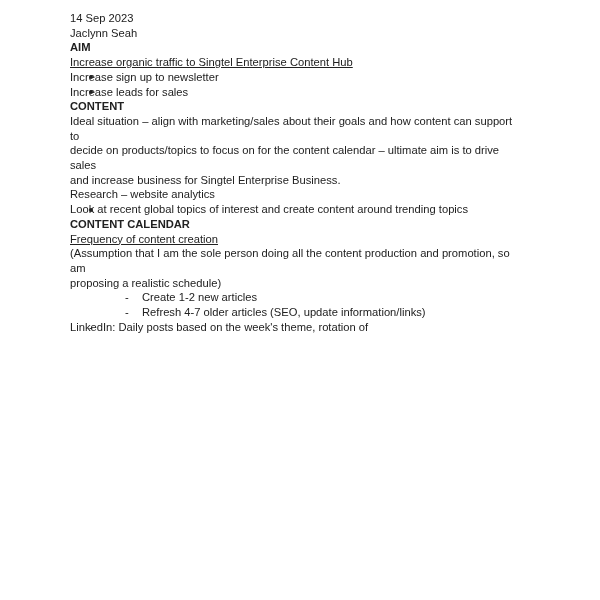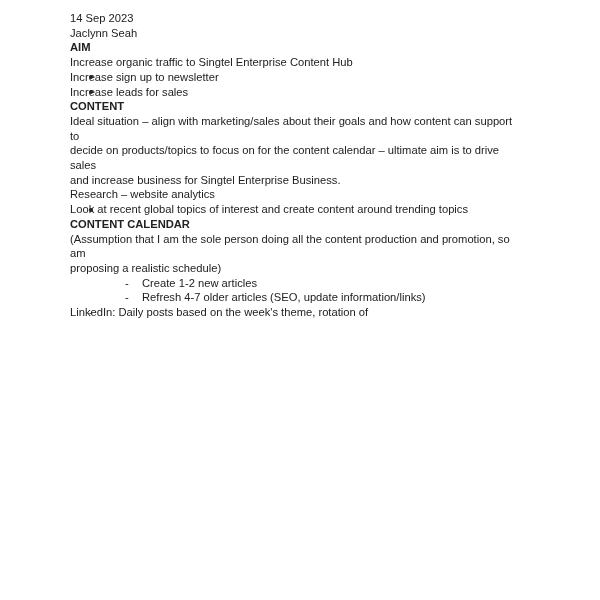--- a/index.html
+++ b/index.html
@@ -43,21 +43,21 @@
   }
   
   li.dash::before {
     content: "-";
     position: absolute;
     left: 19px; top: 0;
   }
   li.lvl2.dash::before { left: 55px; }
   
   .mt-aim      { margin-top: 25.6px; }
-  .mt-aimintro { margin-top: 12.3px; }
+  .mt-aimintro { margin-top: 12.3px; text-decoration: underline; }
   .mt-strategy { margin-top: 26.9px; }
   .mt-ideal    { margin-top: 13.3px; }
   .mt-research { margin-top: 15.9px; }
   .mt-cc       { margin-top: 25.4px; }
   .mt-themed   { margin-top: 11.3px; }
   .mt-freq     { margin-top: 12.4px; }
 </style>
 </head>
 <body>
 
@@ -79,20 +79,21 @@
 decide on products/topics to focus on for the content calendar – ultimate aim is to drive sales
 and increase business for Singtel Enterprise Business.</p>
     <p class="mt-research">Research – website analytics</p>
     <ul>
       <li class="disc"><span class="wrap">Look at recent global topics of interest and create content around trending topics</span></li>
     </ul>
 
     <h2 class="heading mt-cc">CONTENT CALENDAR</h2>
 
 
+    <div class="subheading mt-freq">Frequency of content creation</div>
     <div class="wrap">(Assumption that I am the sole person doing all the content production and promotion, so am
 proposing a realistic schedule)</div>
     <ul>
       <li class="dash lvl2"><span>Create 1-2 new articles</span></li>
       <li class="dash lvl2"><span class="wrap">Refresh 4-7 older articles (SEO, update information/links)</span></li>
       <li class="dash"><span class="wrap">LinkedIn: Daily posts based on the week's theme, rotation of</span></li>
     </ul>
 
   </div>
 </div>

